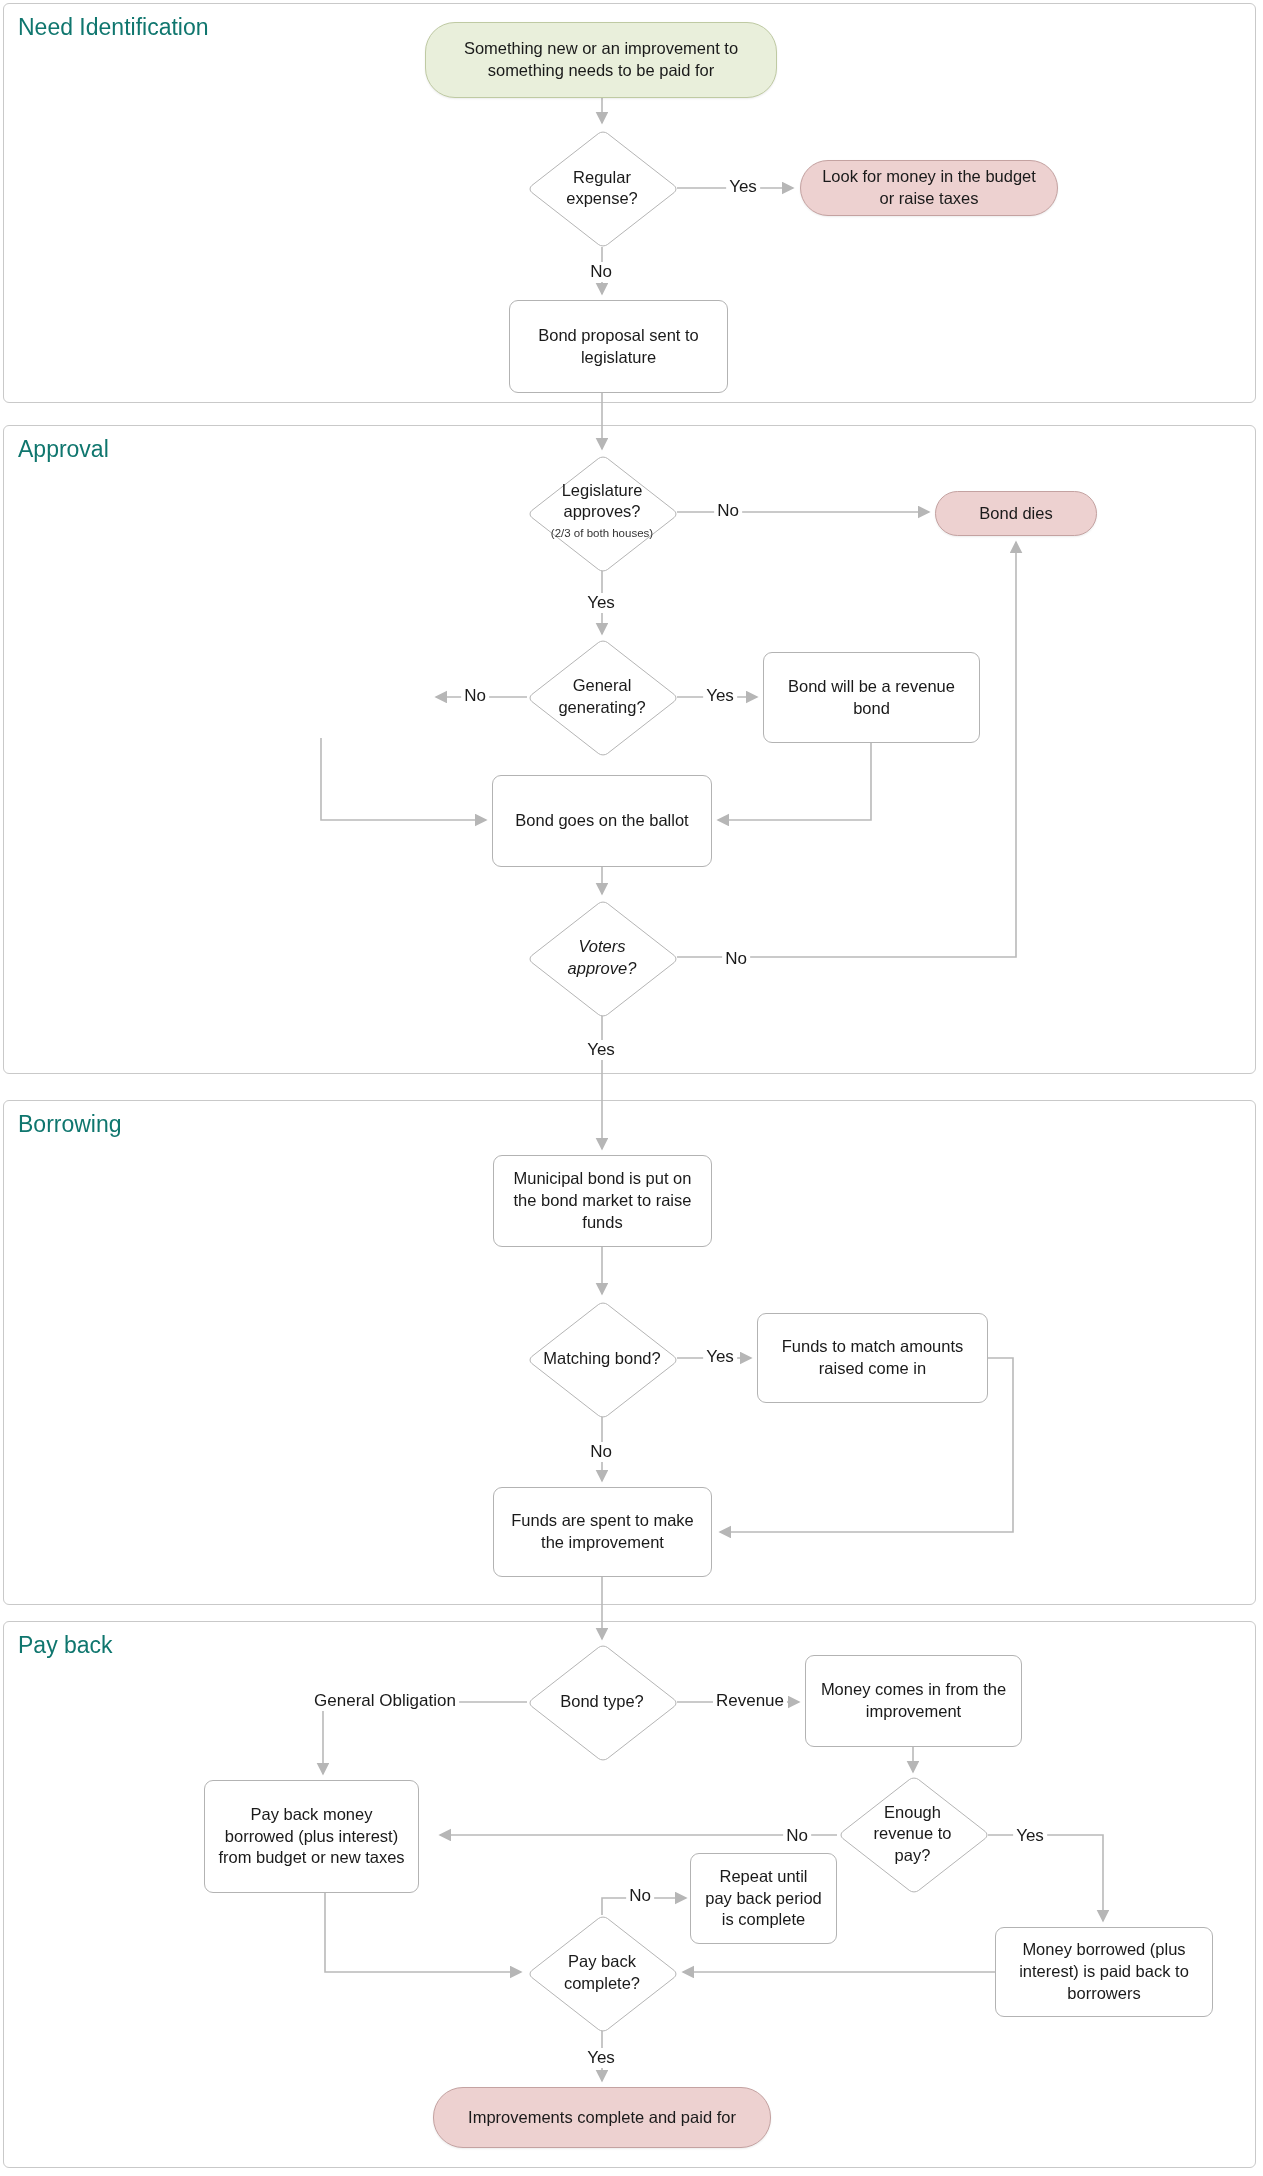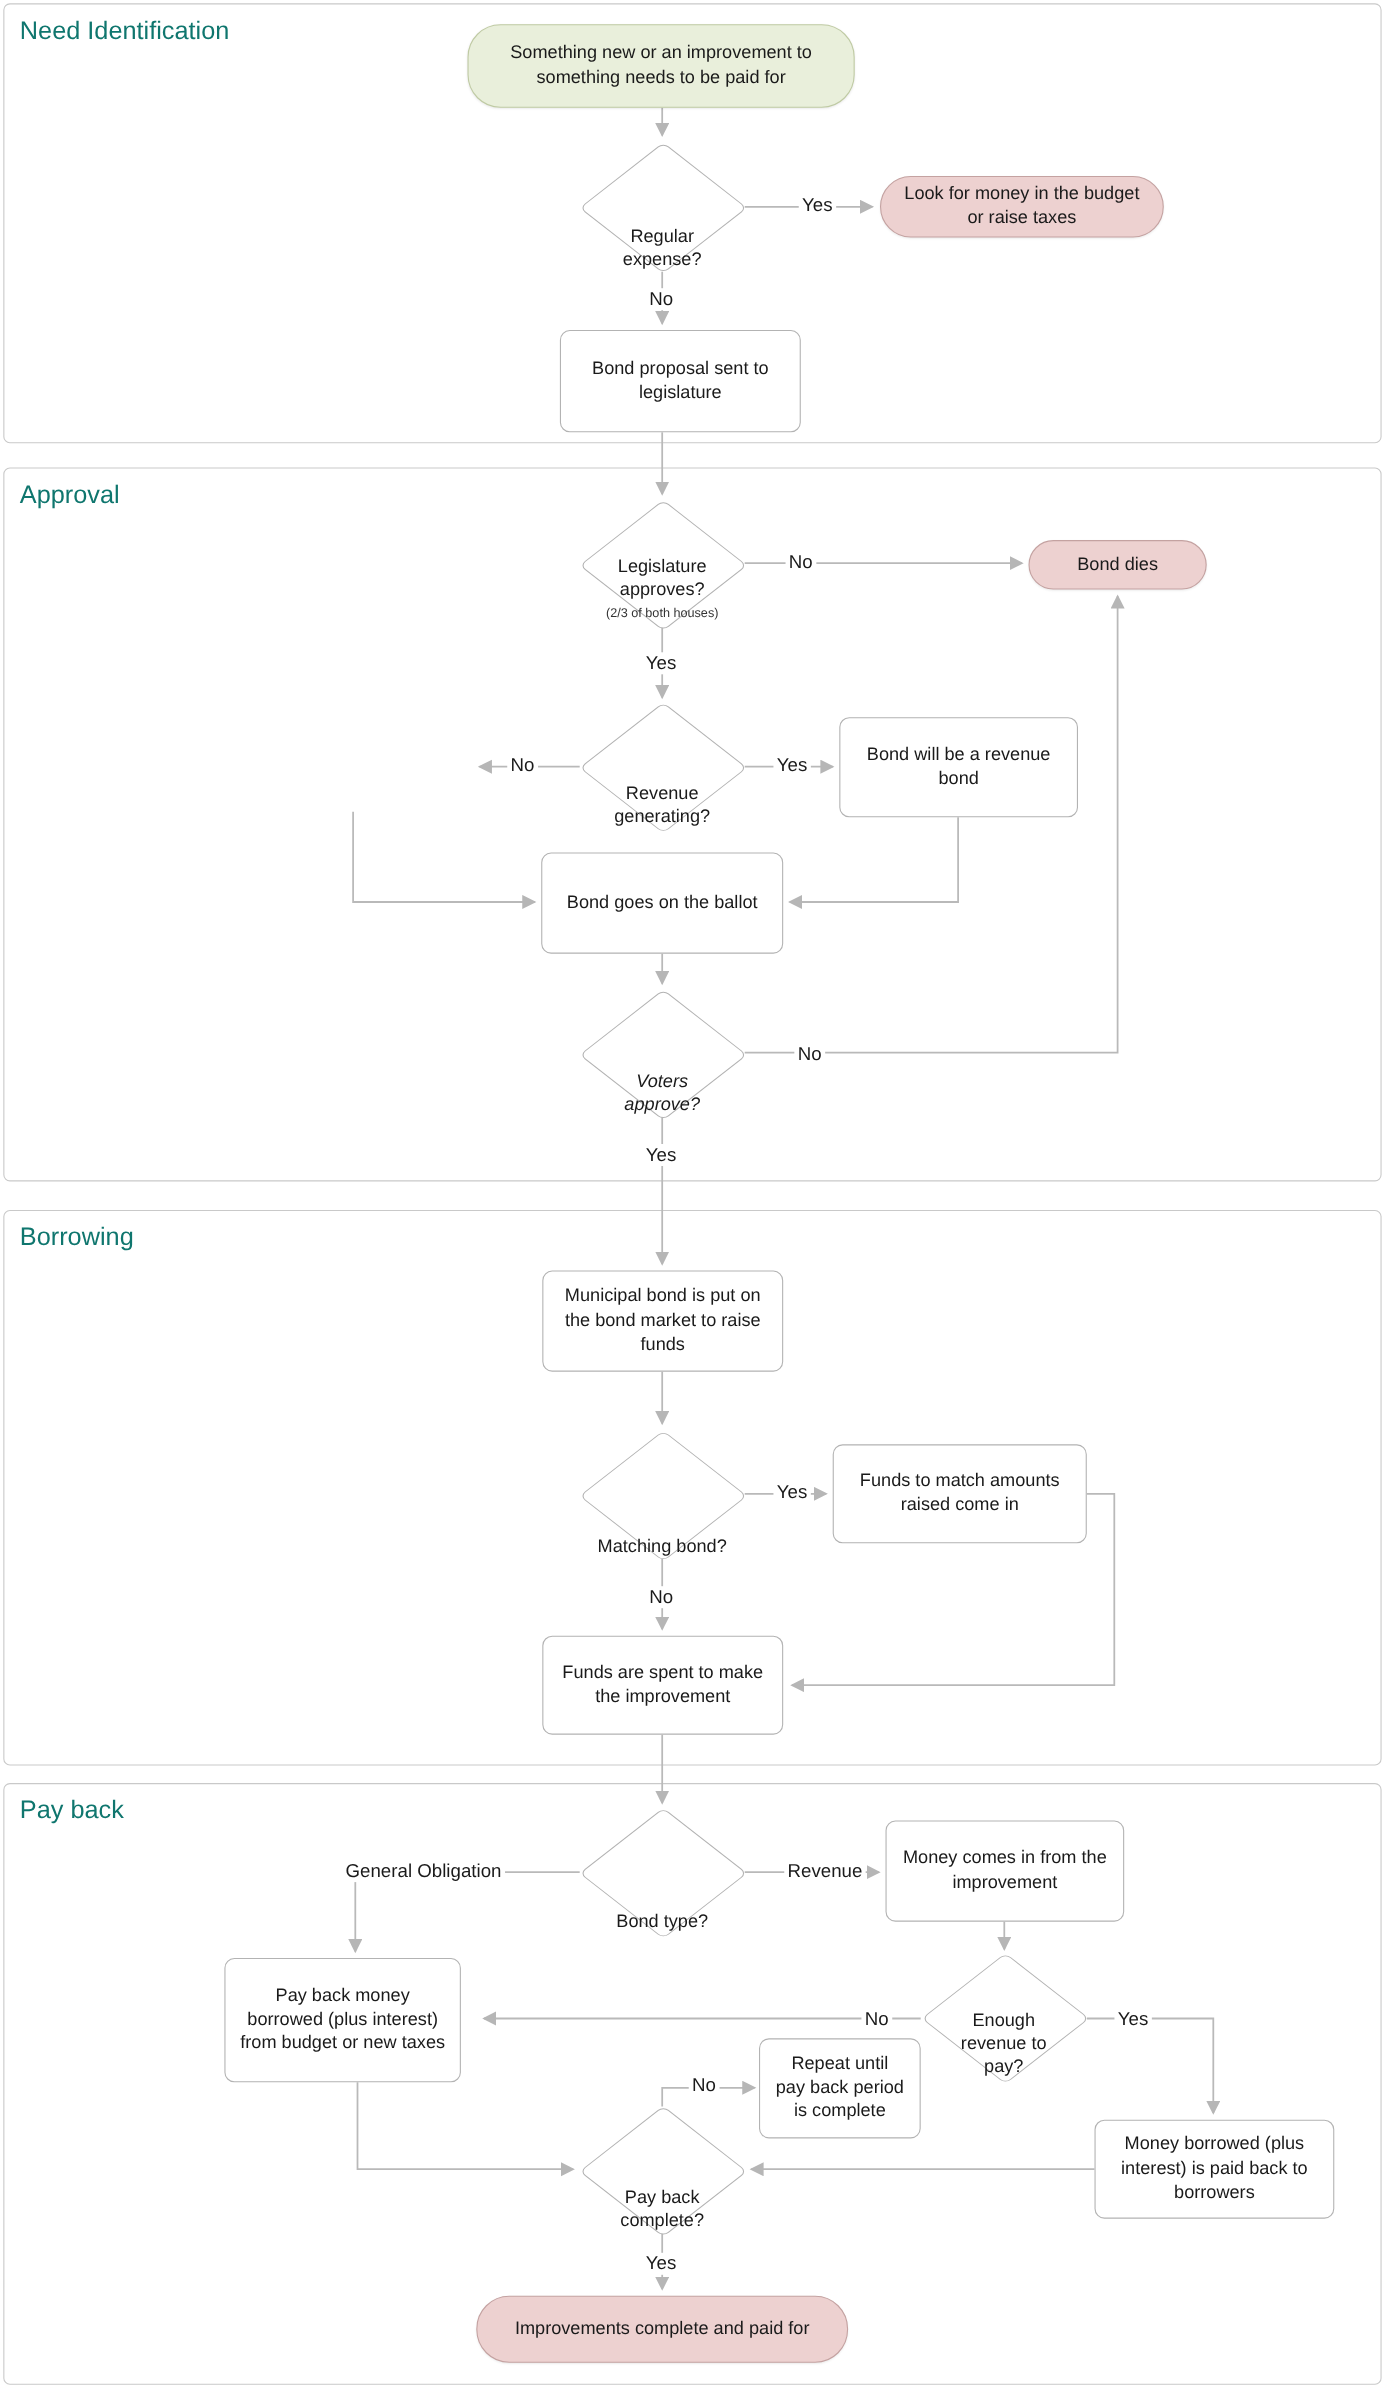--- a/index.html
+++ b/index.html
@@ -21,21 +21,21 @@
   .pill{border-radius:30px;padding:4px 18px;}
   .pill.green{background:var(--green-fill);border:1.5px solid var(--green-border);
     box-shadow:0 1px 2px rgba(0,0,0,0.08);}
   .pill.pink{background:var(--pink-fill);border:1.5px solid var(--pink-border);
     box-shadow:0 1px 2px rgba(0,0,0,0.08);}
   .dnode{position:absolute;z-index:2;background:transparent;}
   .dshape{position:absolute;left:50%;top:50%;width:106px;height:106px;margin:-53px 0 0 -53px;
     transform:scale(1,0.78) rotate(45deg);background:#fff;border:1.5px solid var(--box-border);
     border-radius:7px;}
   .dtext{position:relative;z-index:1;width:100%;height:100%;display:flex;flex-direction:column;
-    align-items:center;justify-content:flex-end;text-align:center;font-size:16.5px;line-height:1.28;}
+    align-items:center;justify-content:center;text-align:center;font-size:16.5px;line-height:1.28;}
   .dtext .main{display:block;width:118px;}
   .dtext .sub{display:block;width:104px;font-size:11.5px;line-height:2.0;color:#333;}
   .elabel{position:absolute;z-index:3;transform:translate(-50%,-50%);background:#fff;
     padding:0 3px;font-size:17px;white-space:nowrap;}
 </style>
 </head>
 <body>
 
 <div id="canvas">
 
@@ -116,21 +116,21 @@
     </div>
   </div>
 
   <div class="node pill pink" style="left:935px;top:491px;width:162px;height:45px;">
     <span>Bond dies</span>
   </div>
 
   <div class="dnode" style="left:527px;top:640px;width:150px;height:113px;">
     <div class="dshape"></div>
     <div class="dtext">
-        <span class="main">Revenue generating?</span>
+        <span class="main">General generating?</span>
       </div>
   </div>
 
 
   <div class="node box" style="left:763px;top:652px;width:217px;height:91px;">
     <span>Bond will be a revenue bond</span>
   </div>
 
   <div class="node box" style="left:492px;top:775px;width:220px;height:92px;">
     <span>Bond goes on the ballot</span>

